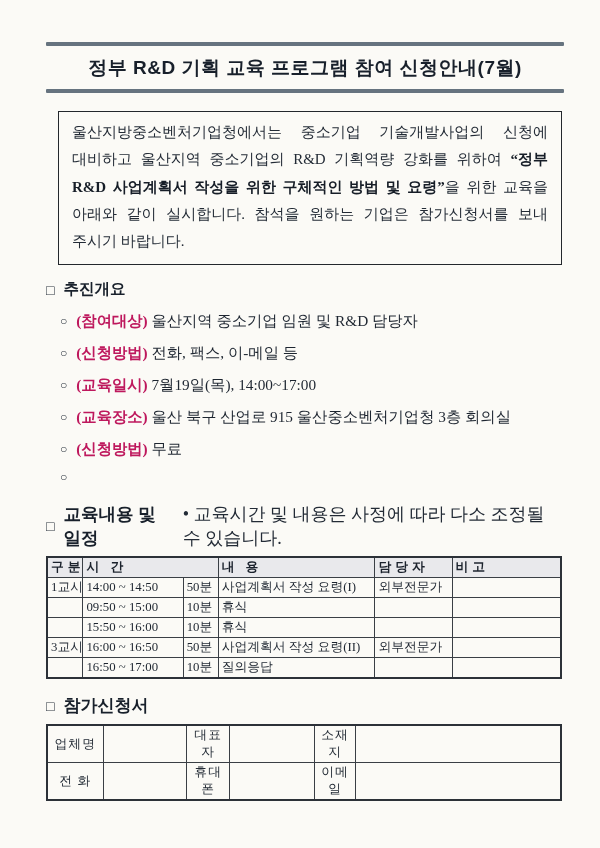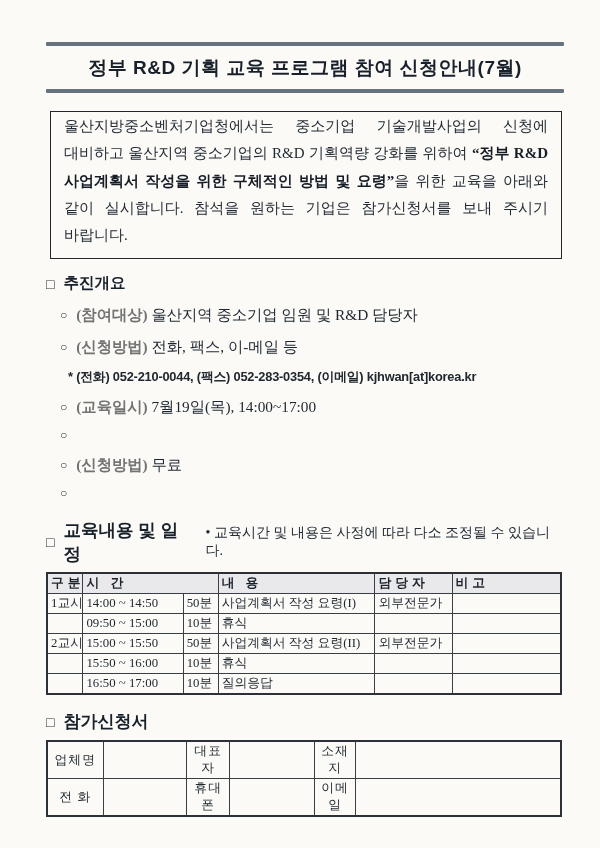--- a/index.html
+++ b/index.html
@@ -17,45 +17,45 @@
   .title-rule{height:4px;background:#66737f;border-radius:1px;}
   .doc-title{
     text-align:center;font-family:"Liberation Sans",sans-serif;
     font-weight:bold;font-size:19px;letter-spacing:0.5px;
     color:#18202b;padding:9px 0 8px 0;
   }
 
   
   .intro-box{
     border:1.6px solid #23272c;background:transparent;
-    padding:1px 13px 9px 13px;margin:0 2px 14px 4px;
+    padding:7px 13px 9px 13px;margin:0 2px 14px 12px;
     font-size:15px;line-height:1.82;text-align:justify;
     word-break:keep-all;color:#232b36;
   }
   .intro-box b{color:#161d27;}
 
   
   .sec-heading{
     font-family:"Liberation Sans",sans-serif;font-weight:bold;
     color:#18202b;display:flex;align-items:center;gap:9px;
   }
   .sec-heading .sq{font-weight:normal;font-size:14px;color:#2a323d;}
   .h-overview{font-size:15.5px;margin:4px 0 10px 0;}
   .h-schedule{font-size:17.5px;margin:16px 0 6px 0;}
   .h-apply{font-size:17px;margin:15px 0 7px 0;}
   .sched-note{
     font-family:"Liberation Serif",serif;font-weight:normal;
-    font-size:14px;color:#232b36;letter-spacing:0;margin-left:2px;
+    font-size:18px;color:#232b36;letter-spacing:0;margin-left:2px;
   }
 
   
   .ov-list{padding-left:14px;}
   .ov-item{display:flex;gap:9px;font-size:15.3px;margin:11px 0;align-items:baseline;}
   .ov-item .circ{font-size:12px;color:#2a323d;position:relative;top:-1px;}
-  .ov-item .lbl{font-weight:bold;color:#737373;}
+  .ov-item .lbl{font-weight:bold;color:#be185d;}
   .ov-subnote{
     font-family:"Liberation Sans",sans-serif;font-size:12.8px;font-weight:bold;
     color:#20272f;margin:9px 0 11px 8px;letter-spacing:-0.2px;
   }
 
   
   table{border-collapse:collapse;width:516px;table-layout:fixed;}
   .sched-table{font-size:12.8px;margin-top:3px;}
   .sched-table th,.sched-table td{
     border:1px solid #3a3f45;height:17px;padding:1px 3px;
@@ -92,30 +92,27 @@
 
   <div class="ov-list">
     <div class="ov-item">
       <span class="circ">○</span>
       <span><b class="lbl">(참여대상)</b> <span>울산지역 중소기업 임원 및 R&amp;D 담당자</span></span>
     </div>
     <div class="ov-item">
       <span class="circ">○</span>
       <span><b class="lbl">(신청방법)</b> <span>전화, 팩스, 이-메일 등</span></span>
     </div>
-    <div class="ov-subnote">
-      <span>*</span>
-      <span>(전화) 052-210-0044, (팩스) 052-283-0354, (이메일) kjhwan[at]korea.kr</span>
-    </div>
     <div class="ov-item">
       <span class="circ">○</span>
       <span><b class="lbl">(교육일시)</b> <span>7월19일(목), 14:00~17:00</span></span>
     </div>
     <div class="ov-item">
       <span class="circ">○</span>
+      <span><b class="lbl">(교육장소)</b> <span>울산 북구 산업로 915 울산중소벤처기업청 3층 회의실</span></span>
     </div>
     <div class="ov-item">
       <span class="circ">○</span>
       <span><b class="lbl">(신청방법)</b> <span>무료</span></span>
     </div>
     <div class="ov-item">
       <span class="circ">○</span>
     </div>
   </div>
 
@@ -154,33 +151,33 @@
       </tr>
       <tr>
         <td></td>
         <td>09:50 ~ 15:00</td>
         <td>10분</td>
         <td>휴식</td>
         <td></td>
         <td></td>
       </tr>
       <tr>
-        <td>2교시</td>
-        <td>15:00 ~ 15:50</td>
+        <td></td>
+        <td>15:50 ~ 16:00</td>
+        <td>10분</td>
+        <td>휴식</td>
+        <td></td>
+        <td></td>
+      </tr>
+      <tr>
+        <td>3교시</td>
+        <td>16:00 ~ 16:50</td>
         <td>50분</td>
         <td>사업계획서 작성 요령(II)</td>
         <td>외부전문가</td>
-        <td></td>
-      </tr>
-      <tr>
-        <td></td>
-        <td>15:50 ~ 16:00</td>
-        <td>10분</td>
-        <td>휴식</td>
-        <td></td>
         <td></td>
       </tr>
       <tr>
         <td></td>
         <td>16:50 ~ 17:00</td>
         <td>10분</td>
         <td>질의응답</td>
         <td></td>
         <td></td>
       </tr>

